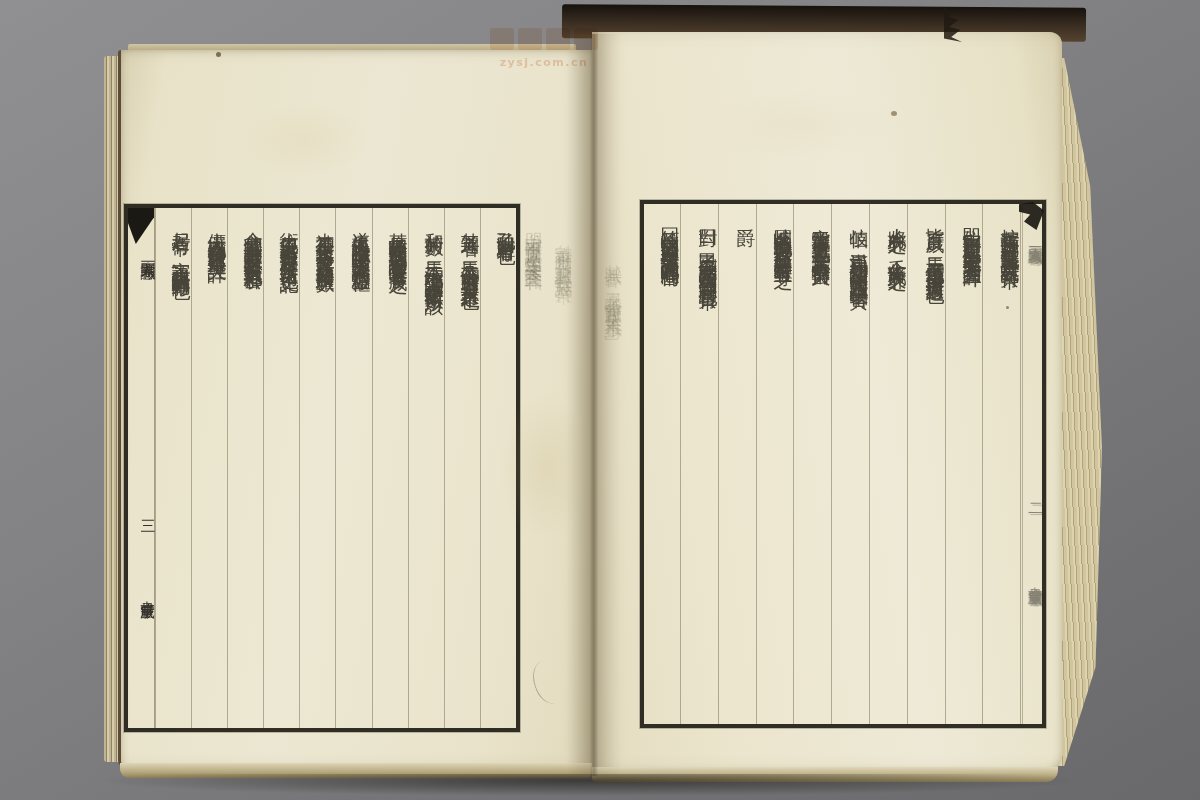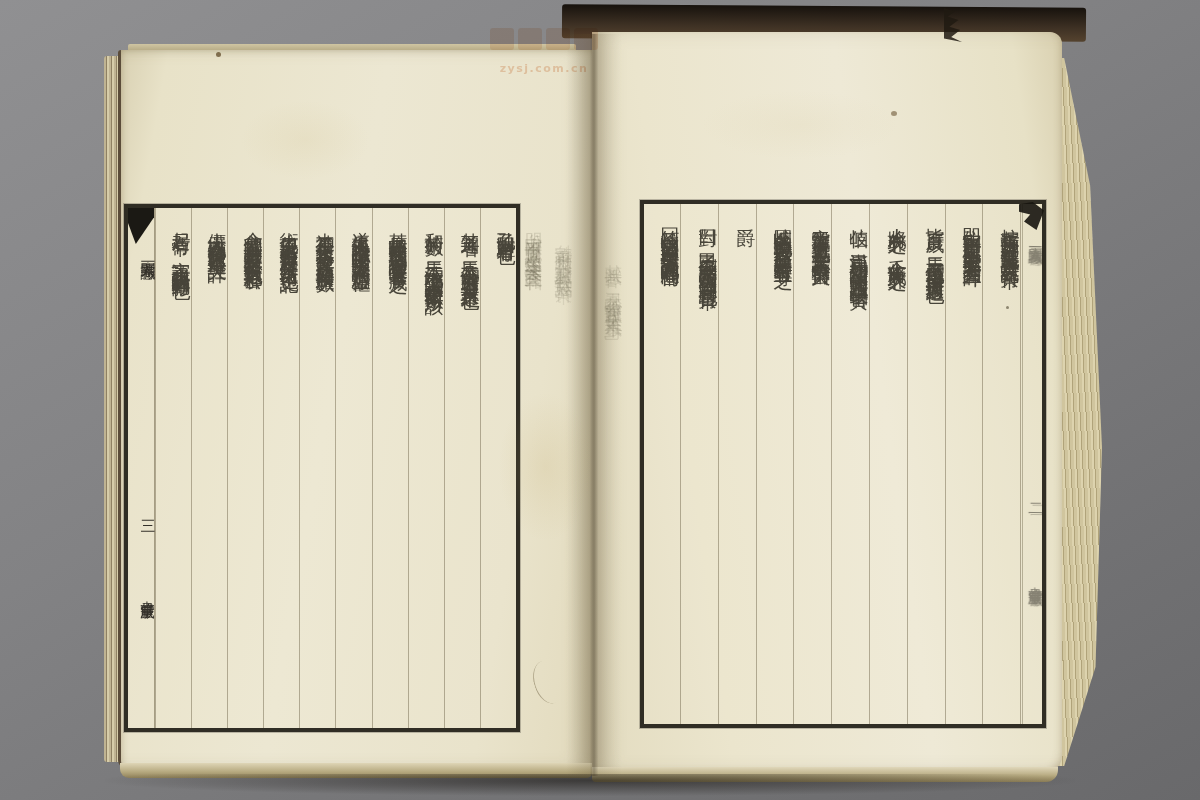--- a/index.html
+++ b/index.html
@@ -104,21 +104,21 @@
   }
   
   .watermark{
     left:486px;top:24px;width:116px;height:86px;opacity:.5;
     mix-blend-mode:multiply;text-align:center;
   }
   .wm-blocks{display:flex;flex-wrap:wrap;gap:4px;justify-content:center;padding-top:4px;}
   .wm-blocks span{display:block;width:24px;height:22px;background:rgba(214,118,48,.38);border-radius:3px;}
   .wm-url{
     font-family:"DejaVu Sans",sans-serif;font-size:11px;font-weight:bold;
-    letter-spacing:1.5px;color:rgba(205,105,40,.55);margin-top:12px;
+    letter-spacing:1.5px;color:rgba(205,105,40,.55);margin-top:6px;
   }
   .speck{border-radius:50%;}
   .stain{border-radius:50%;pointer-events:none;}
   .crease-marks{
     left:944px;top:8px;width:18px;height:34px;background:#201a12;opacity:.85;
     clip-path:polygon(0 0,60% 10%,20% 25%,80% 35%,30% 55%,90% 65%,40% 85%,100% 100%,0 90%);
   }
   .hairline{
     left:534px;top:660px;width:28px;height:44px;border-left:1.5px solid rgba(105,92,60,.45);
     border-radius:50%;transform:rotate(-18deg);

